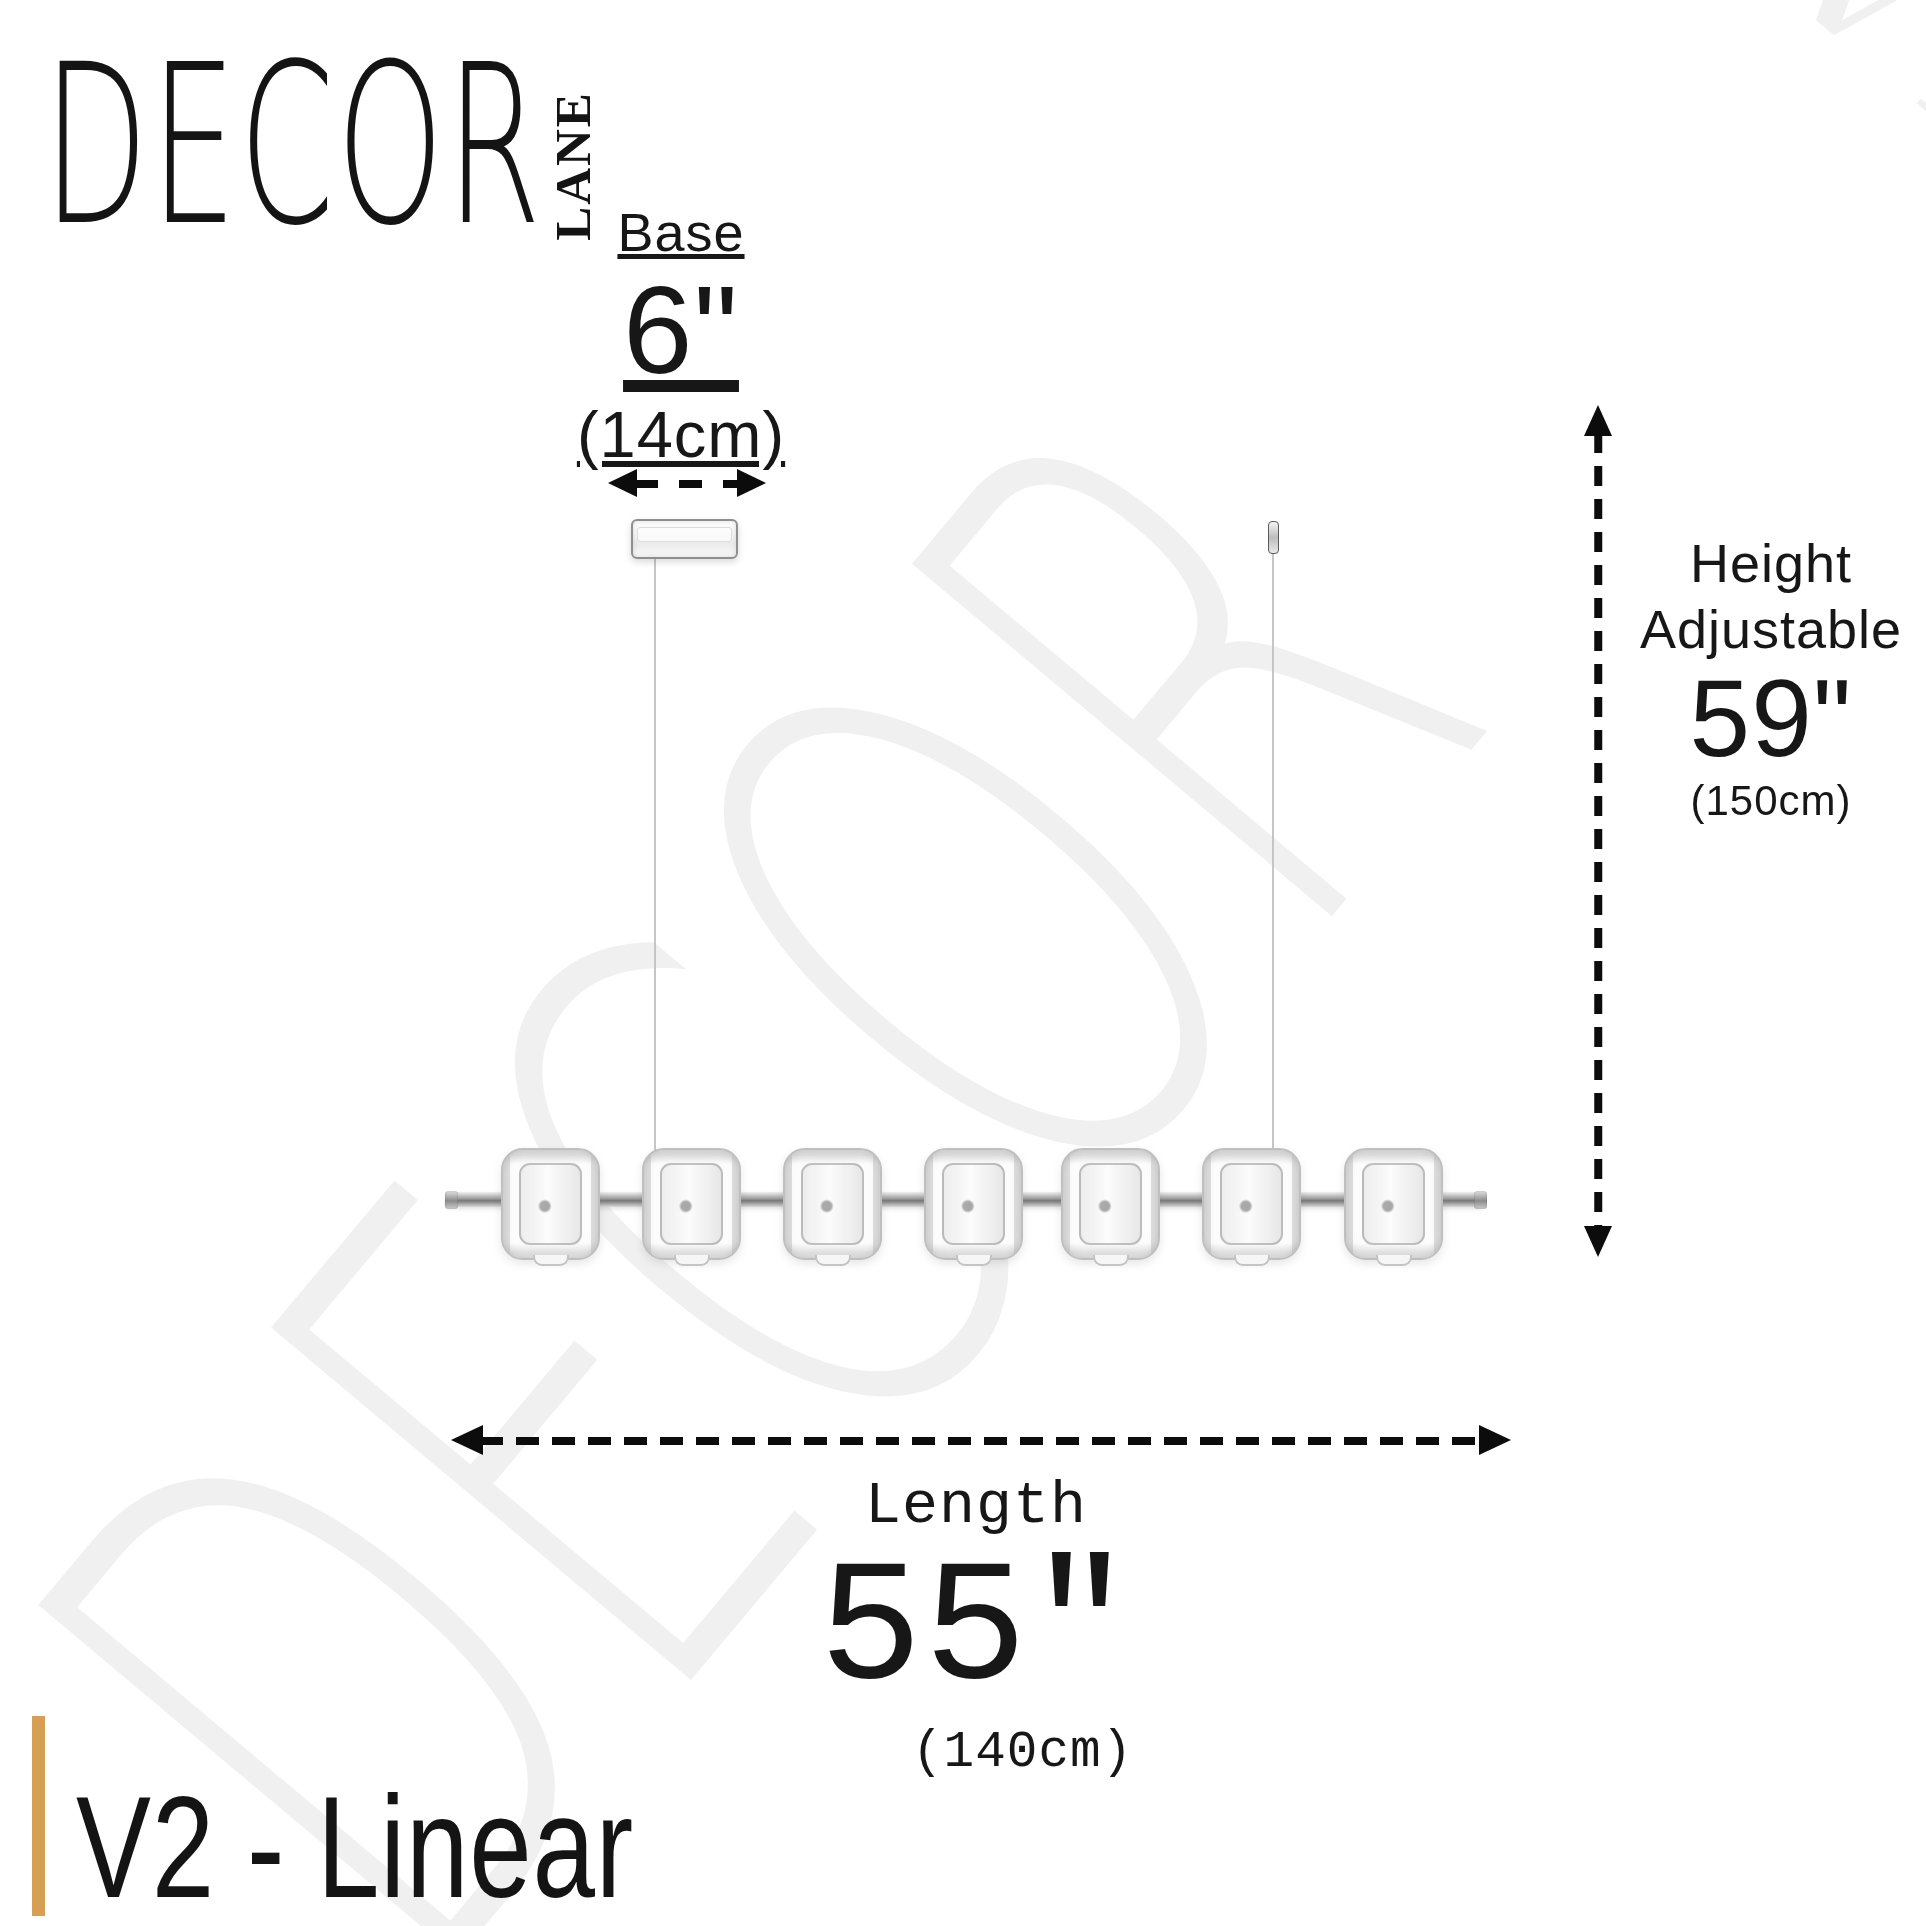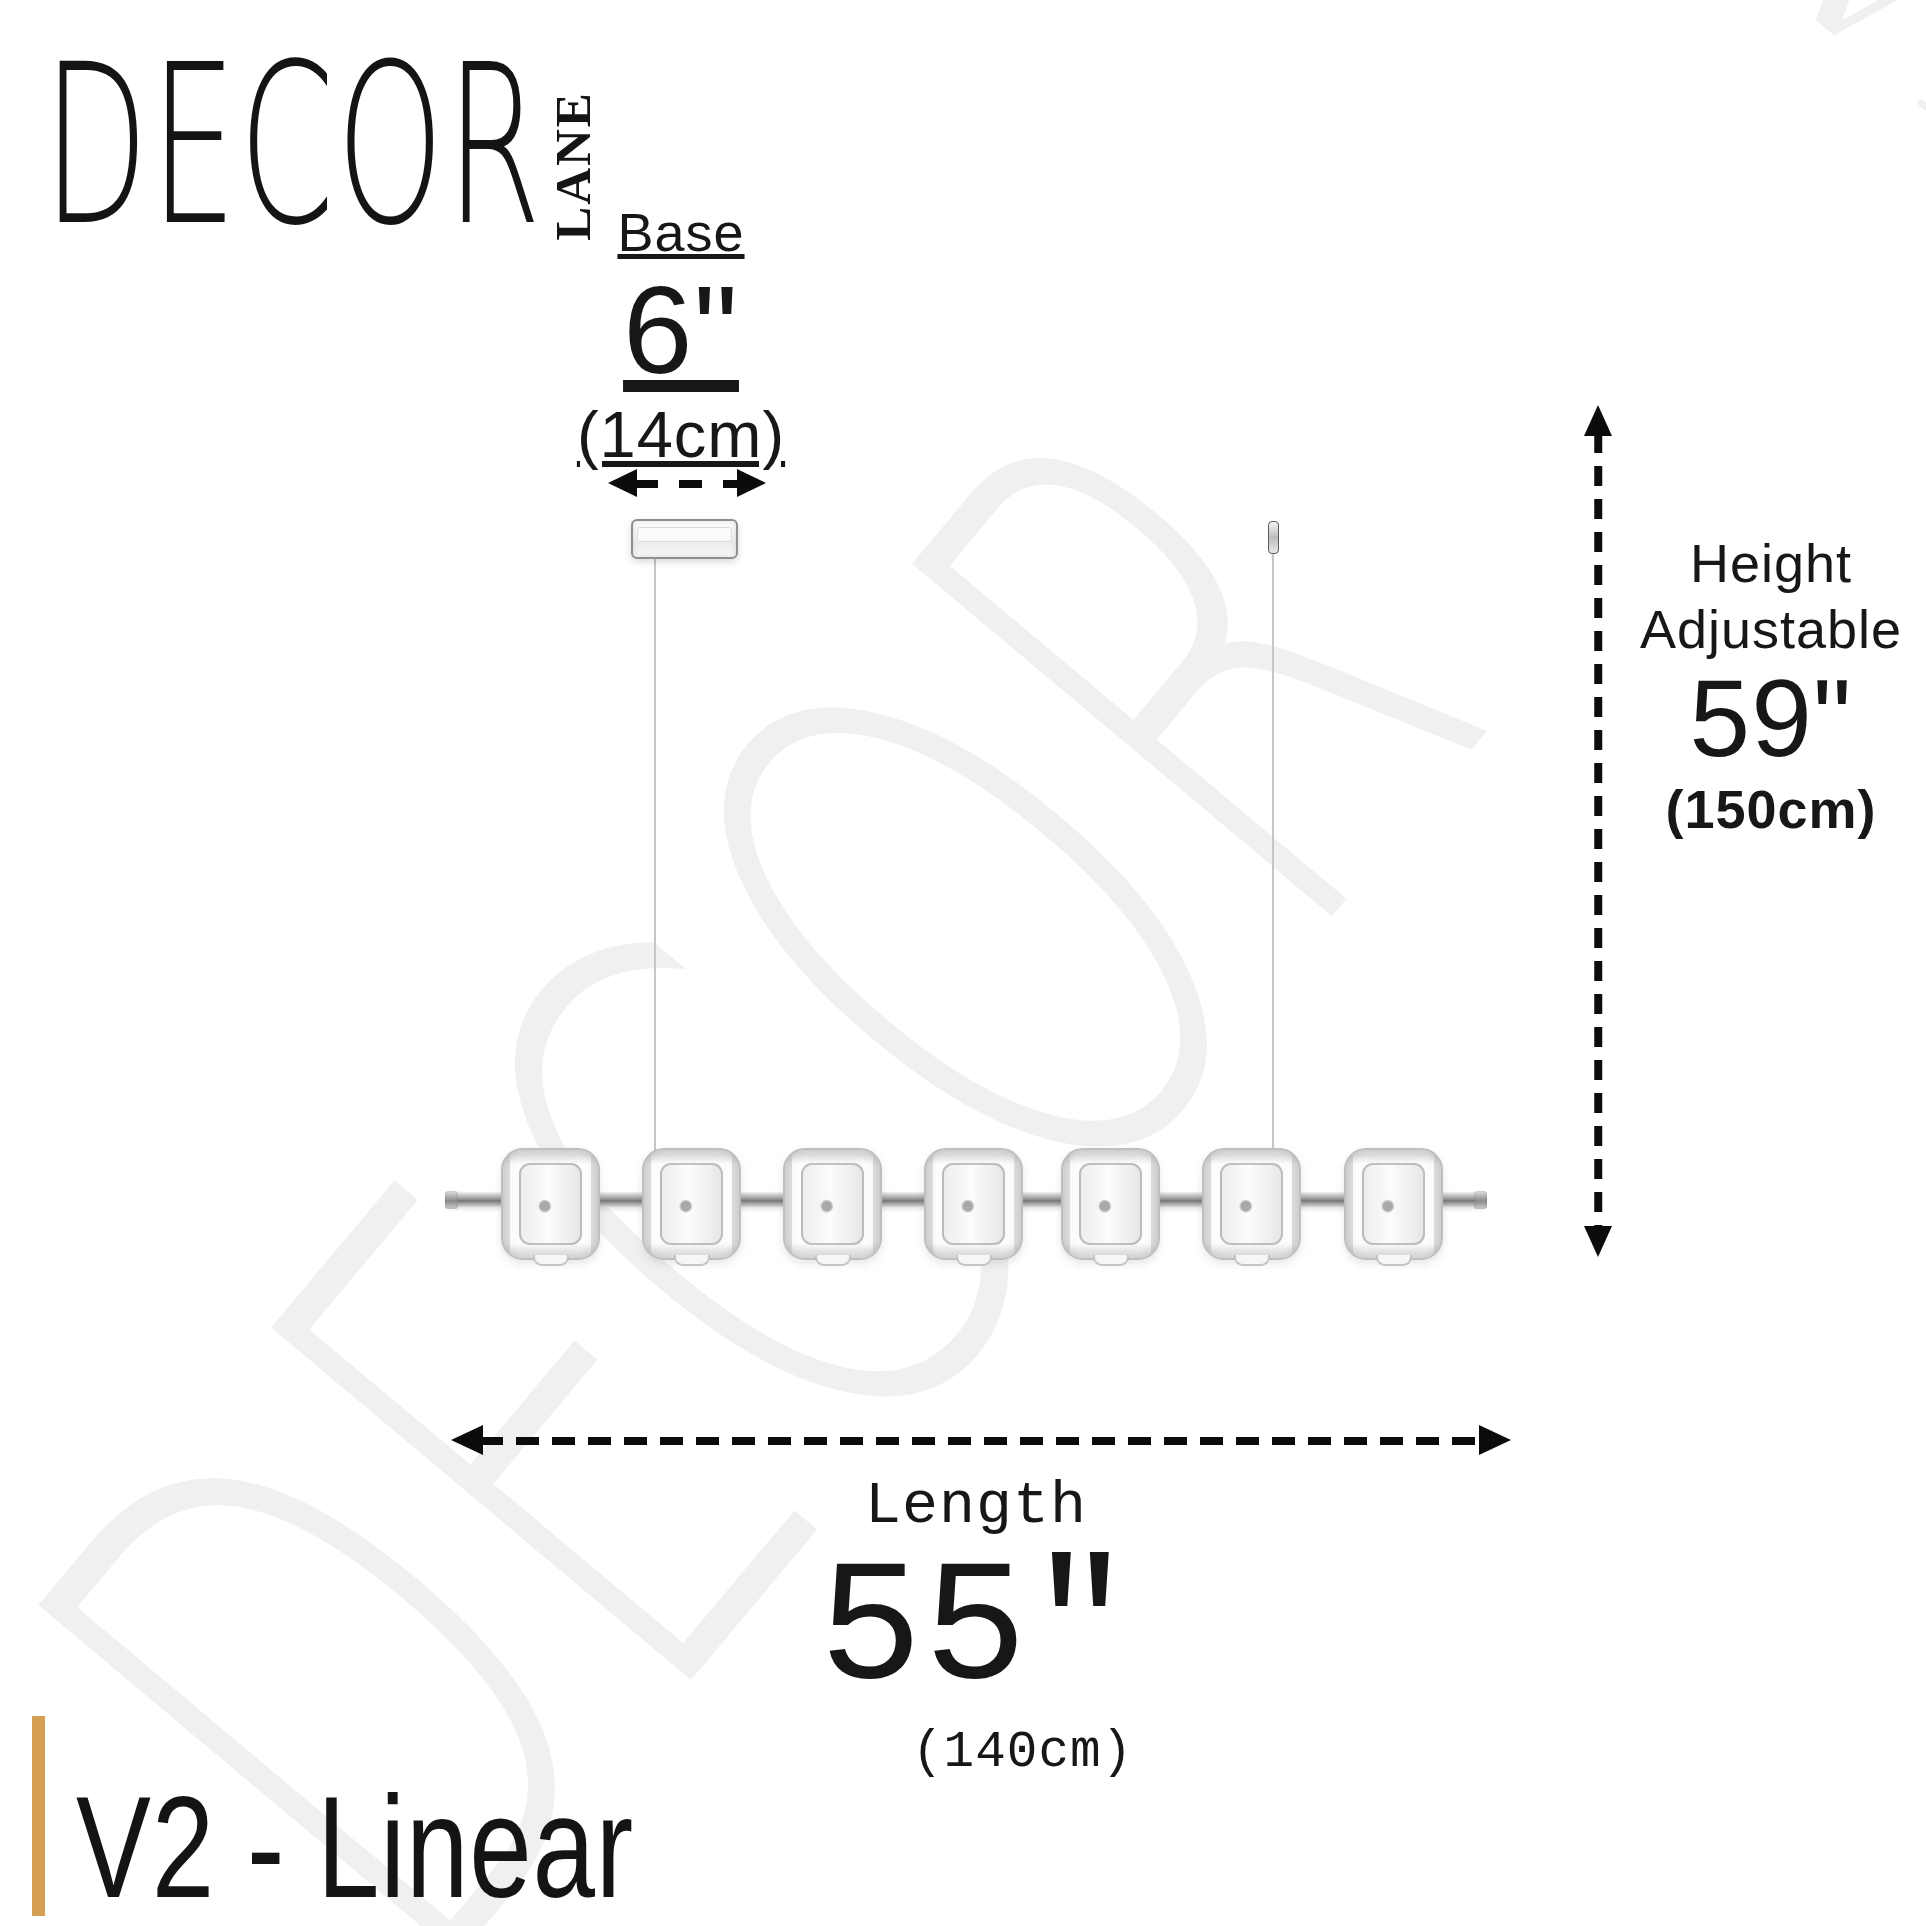--- a/index.html
+++ b/index.html
@@ -40,21 +40,21 @@
   
   .dim-block{position:absolute;text-align:center;z-index:5;color:#171717;}
   .dim-label{font-size:54px;font-weight:400;line-height:1.22;letter-spacing:1px;}
   .dim-value{font-weight:350;line-height:1.02;letter-spacing:1px;}
   .dim-metric{font-weight:350;line-height:1.3;letter-spacing:1px;}
   #base-block{left:681px;top:200px;transform:translateX(-50%);text-decoration:underline;}
   #base-block .dim-value{font-size:125px;}
   #base-block .dim-metric{font-size:65px;}
   #height-block{left:1771px;top:531px;transform:translateX(-50%);}
   #height-block .dim-value{font-size:109px;}
-  #height-block .dim-metric{font-size:54px;font-weight:bold;}
+  #height-block .dim-metric{font-size:42px;}
   #length-block{left:976px;top:1470px;transform:translateX(-50%);font-family:Liberation Mono, monospace;}
   #length-block .dim-label{font-size:60px;}
   #length-block .dim-value{font-size:173px;}
   #length-block .dim-metric{font-size:51px;text-align:right;}
   
   .h-arrow{position:absolute;z-index:4;}
   .h-arrow .h-line{position:absolute;top:50%;transform:translateY(-50%);height:8px;}
   .tri{position:absolute;width:0;height:0;}
   #base-arrow{left:608px;top:469px;width:158px;height:29px;}
   #base-arrow .h-line{left:27px;right:27px;

